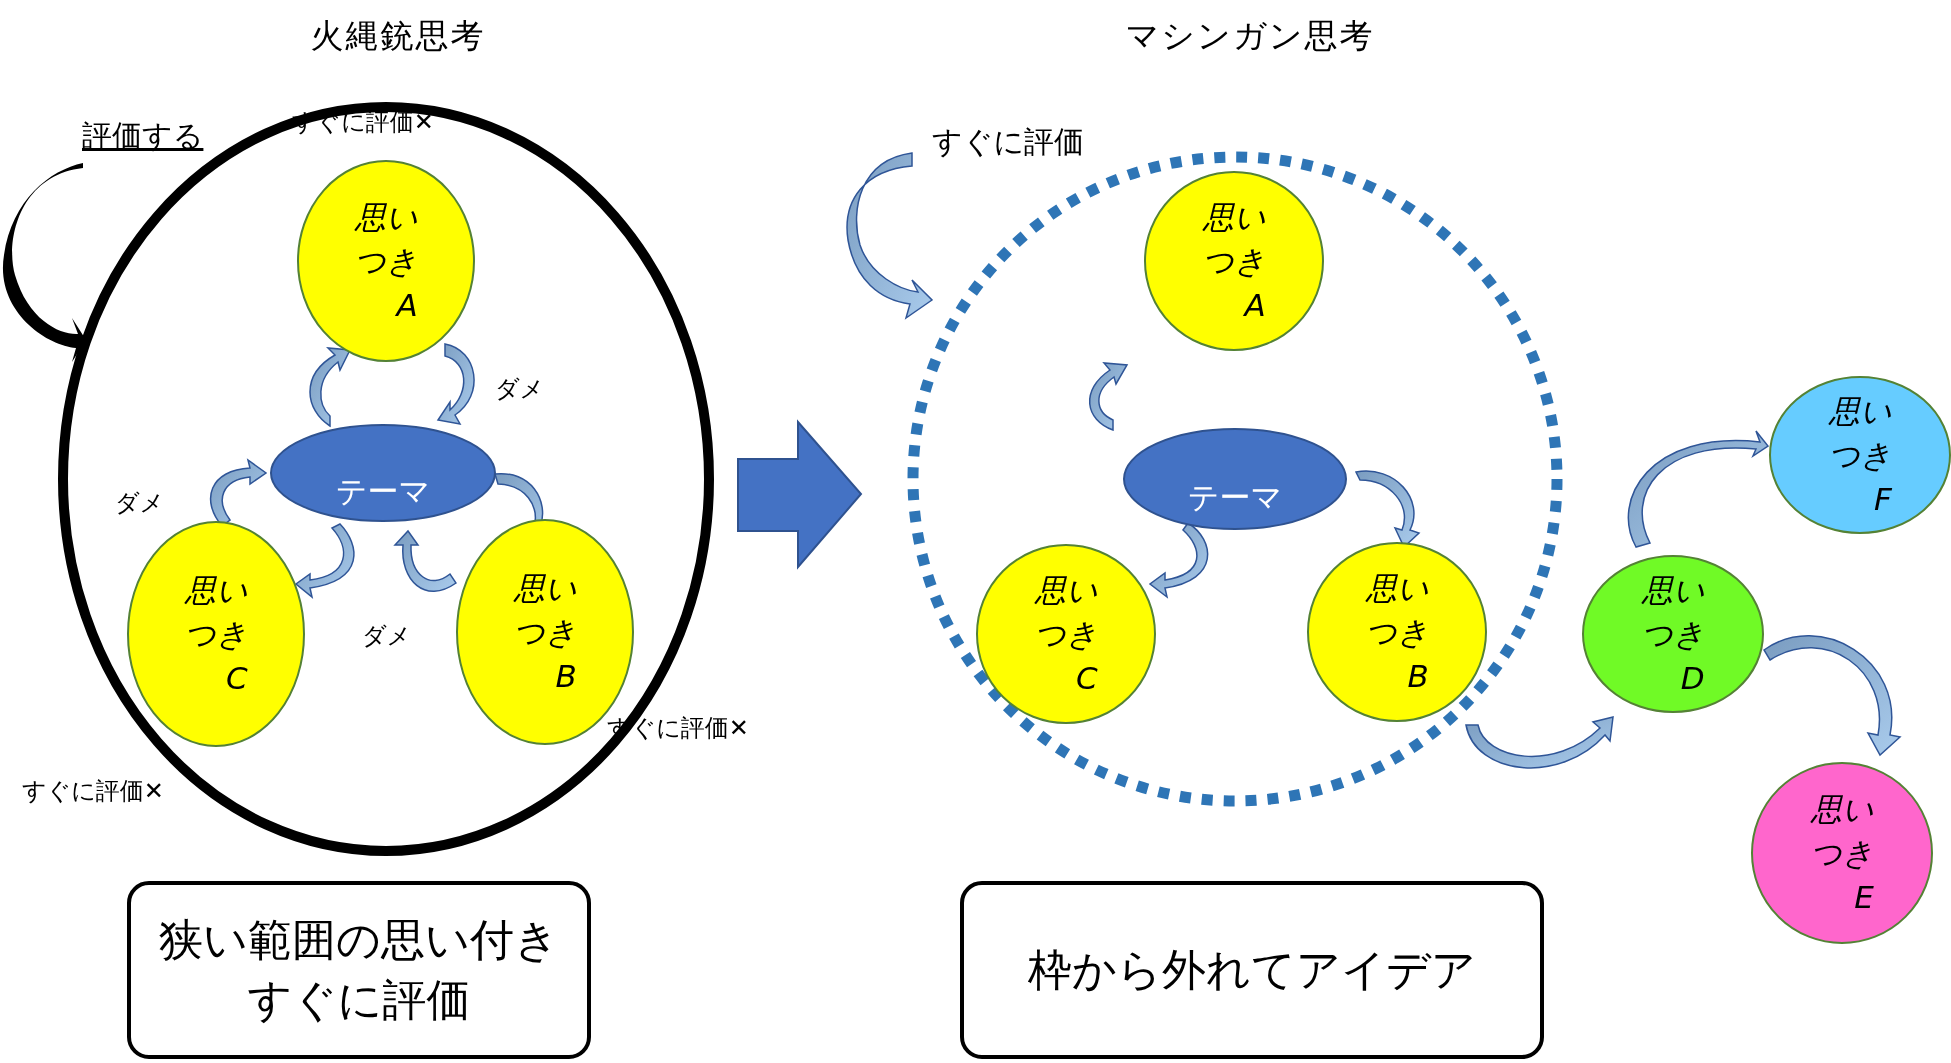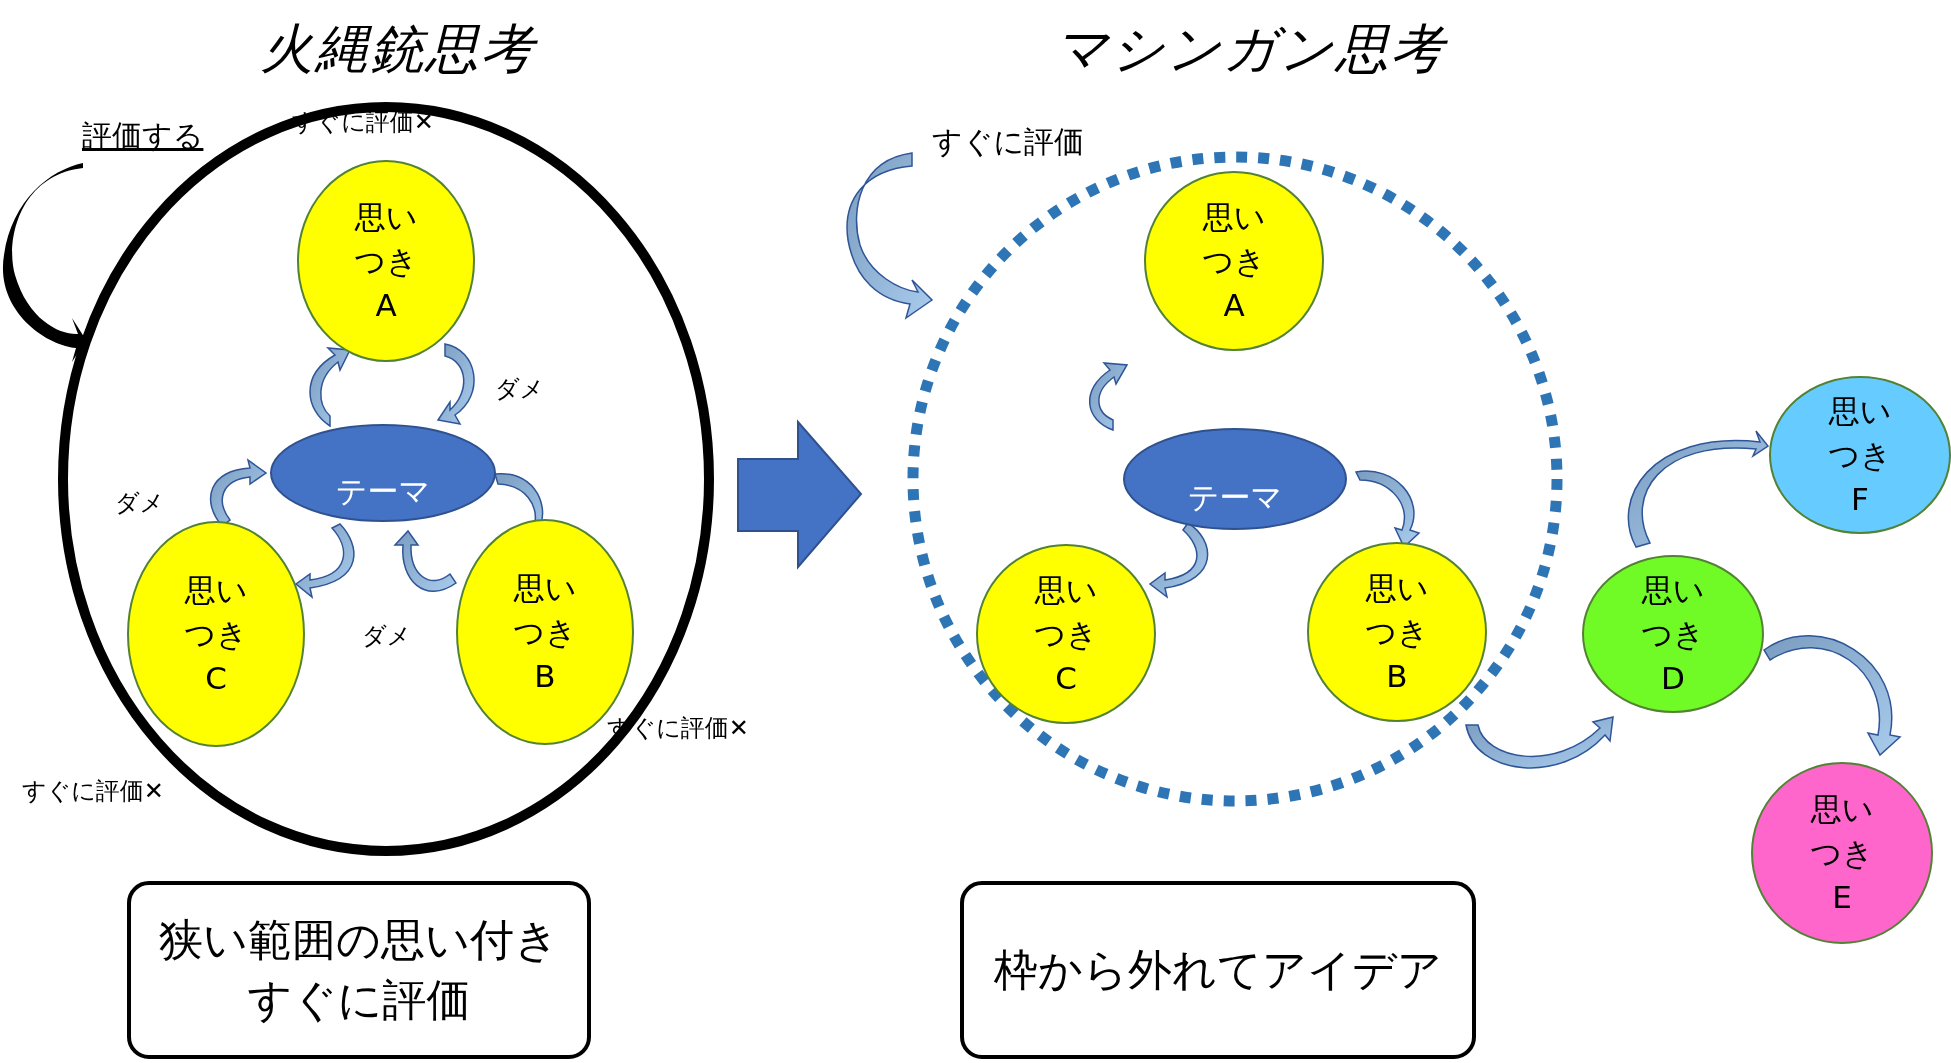--- a/index.html
+++ b/index.html
@@ -1,23 +1,23 @@
 <!DOCTYPE html>
 <html><head>
 <meta charset="utf-8">
 <style>
   html, body { margin:0; padding:0; background:#ffffff; }
   body { width:1951px; height:1063px; position:relative; overflow:hidden;
          font-family:"DejaVu Sans", sans-serif; color:#000; }
   svg#canvas { position:absolute; left:0; top:0; }
-  .title { position:absolute; font-size:53px; transform:translateX(-50%); white-space:nowrap; letter-spacing:2px;font-style:italic; }
+  .title { position:absolute; font-size:33px; transform:translateX(-50%); white-space:nowrap; letter-spacing:2px; }
   .lbl { position:absolute; font-size:30px; white-space:nowrap; }
   .lbl-sm { position:absolute; font-size:24px; white-space:nowrap; }
-  .node-text { position:absolute; transform:translate(-50%,-50%); text-align:center;
-               font-size:31px; line-height:44px; white-space:nowrap; }
+  .node-text { position:absolute; transform:translate(-50%,-50%); text-align:right;
+               font-size:31px; line-height:44px; white-space:nowrap;font-style:italic; }
   .theme-text { position:absolute; transform:translate(-50%,-50%); color:#fff; font-size:31px; white-space:nowrap;margin-top:19px; }
   .box { position:absolute; border:4px solid #000; border-radius:22px; background:#fff;
          box-sizing:border-box; display:flex; align-items:center; justify-content:center;
          text-align:center; font-size:44px; line-height:60px; }
   .box span { display:block; }
 </style>
 </head>
 <body>
 
 <svg id="canvas" width="1951" height="1063" viewBox="0 0 1951 1063">
@@ -134,17 +134,17 @@
   <div>つき</div>
   <div>F</div>
 </div>
 
 <div class="box" style="left:127px; top:881px; width:464px; height:178px;">
   <div>
     <span>狭い範囲の思い付き</span>
     <span>すぐに評価</span>
   </div>
 </div>
-<div class="box" style="left:960px; top:881px; width:516px; height:178px;">
+<div class="box" style="left:960px; top:881px; width:584px; height:178px;">
   <div>
     <span>枠から外れてアイデア</span>
   </div>
 </div>
 
 </body></html>

